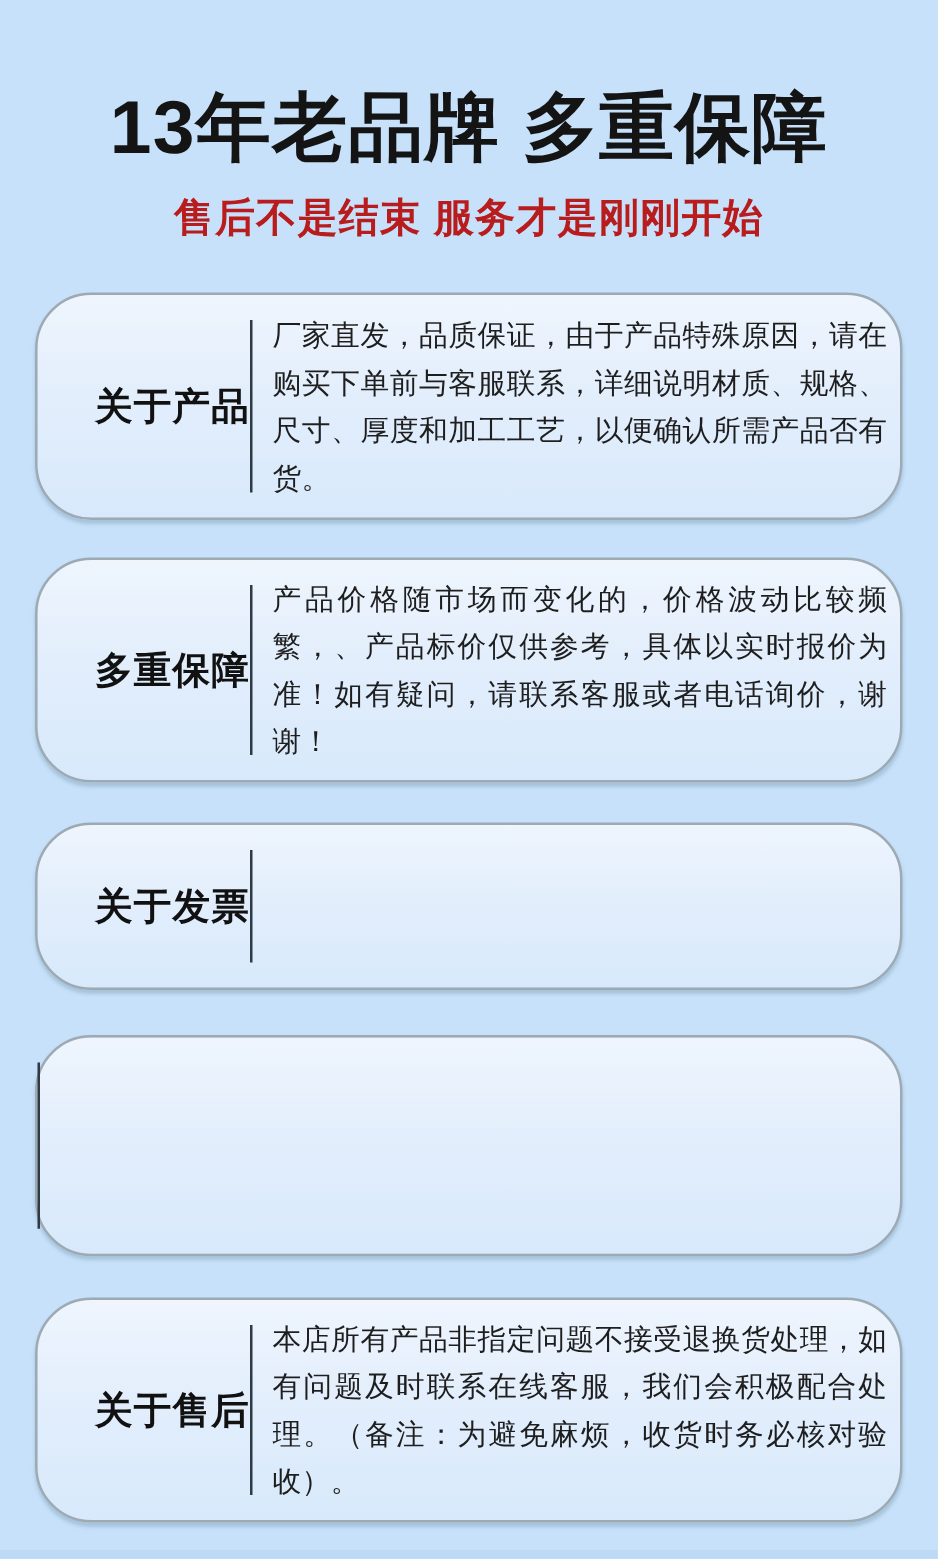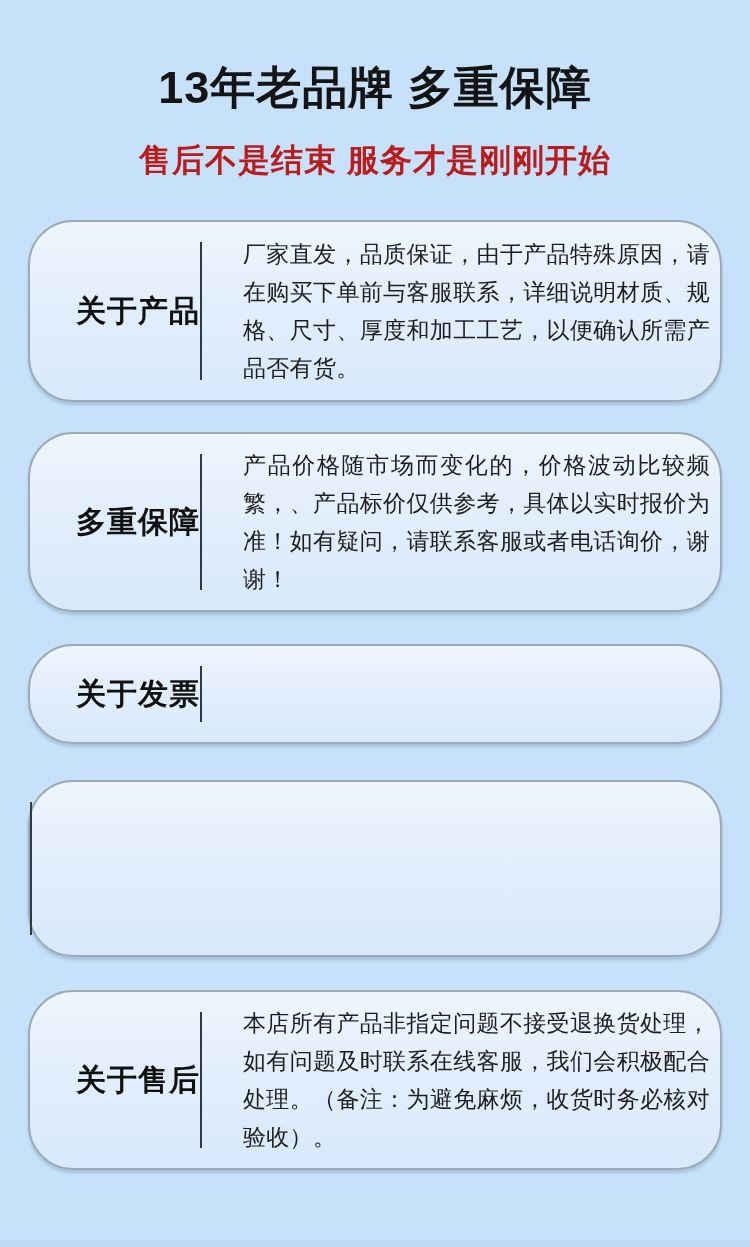--- a/index.html
+++ b/index.html
@@ -15,23 +15,23 @@
     color: #1e1e1e;
     position: relative;
   }
   .page {
     width: 750px;
     height: 1247px;
     position: relative;
   }
   .page-title {
     margin: 0;
-    padding-top: 50px;
+    padding-top: 64px;
     text-align: center;
-    font-size: 45px;
+    font-size: 60px;
     line-height: 76px;
     font-weight: 700;
     color: #141414;
     letter-spacing: 1px;
     white-space: nowrap;
   }
   .page-subtitle {
     margin-top: 16px;
     text-align: center;
     font-size: 32px;
@@ -49,21 +49,21 @@
     width: 694px;
     border: 2px solid #9daab4;
     border-radius: 45px;
     background: linear-gradient(180deg, #eef5fd 0%, #e3eefc 45%, #d7e9fb 100%);
     box-shadow: 0 3px 3px rgba(110, 140, 165, 0.35);
     display: flex;
     align-items: center;
   }
   .card-1 { height: 182px; }
   .card-2 { height: 180px; margin-top: 30px; }
-  .card-3 { height: 100px; margin-top: 32px; }
+  .card-3 { height: 134px; margin-top: 32px; }
   .card-4 { height: 177px; margin-top: 36px; }
   .card-5 { height: 180px; margin-top: 33px; }
   .card-label {
     width: 170px;
     flex: 0 0 170px;
     text-align: right;
     font-size: 30px;
     font-weight: 700;
     color: #111111;
     letter-spacing: 1px;
@@ -78,21 +78,20 @@
   }
   .card-text {
     flex: 1;
     padding: 0 10px 0 16px;
     font-size: 23px;
     line-height: 38px;
     letter-spacing: 0.3px;
     color: #1e1e1e;
     text-align: justify;
     word-break: break-all;
-    margin-left: 25px;
   }
   .bottom-strip {
     position: absolute;
     left: 0;
     bottom: 0;
     width: 750px;
     height: 7px;
     background: #bcd9f6;
   }
 </style>

